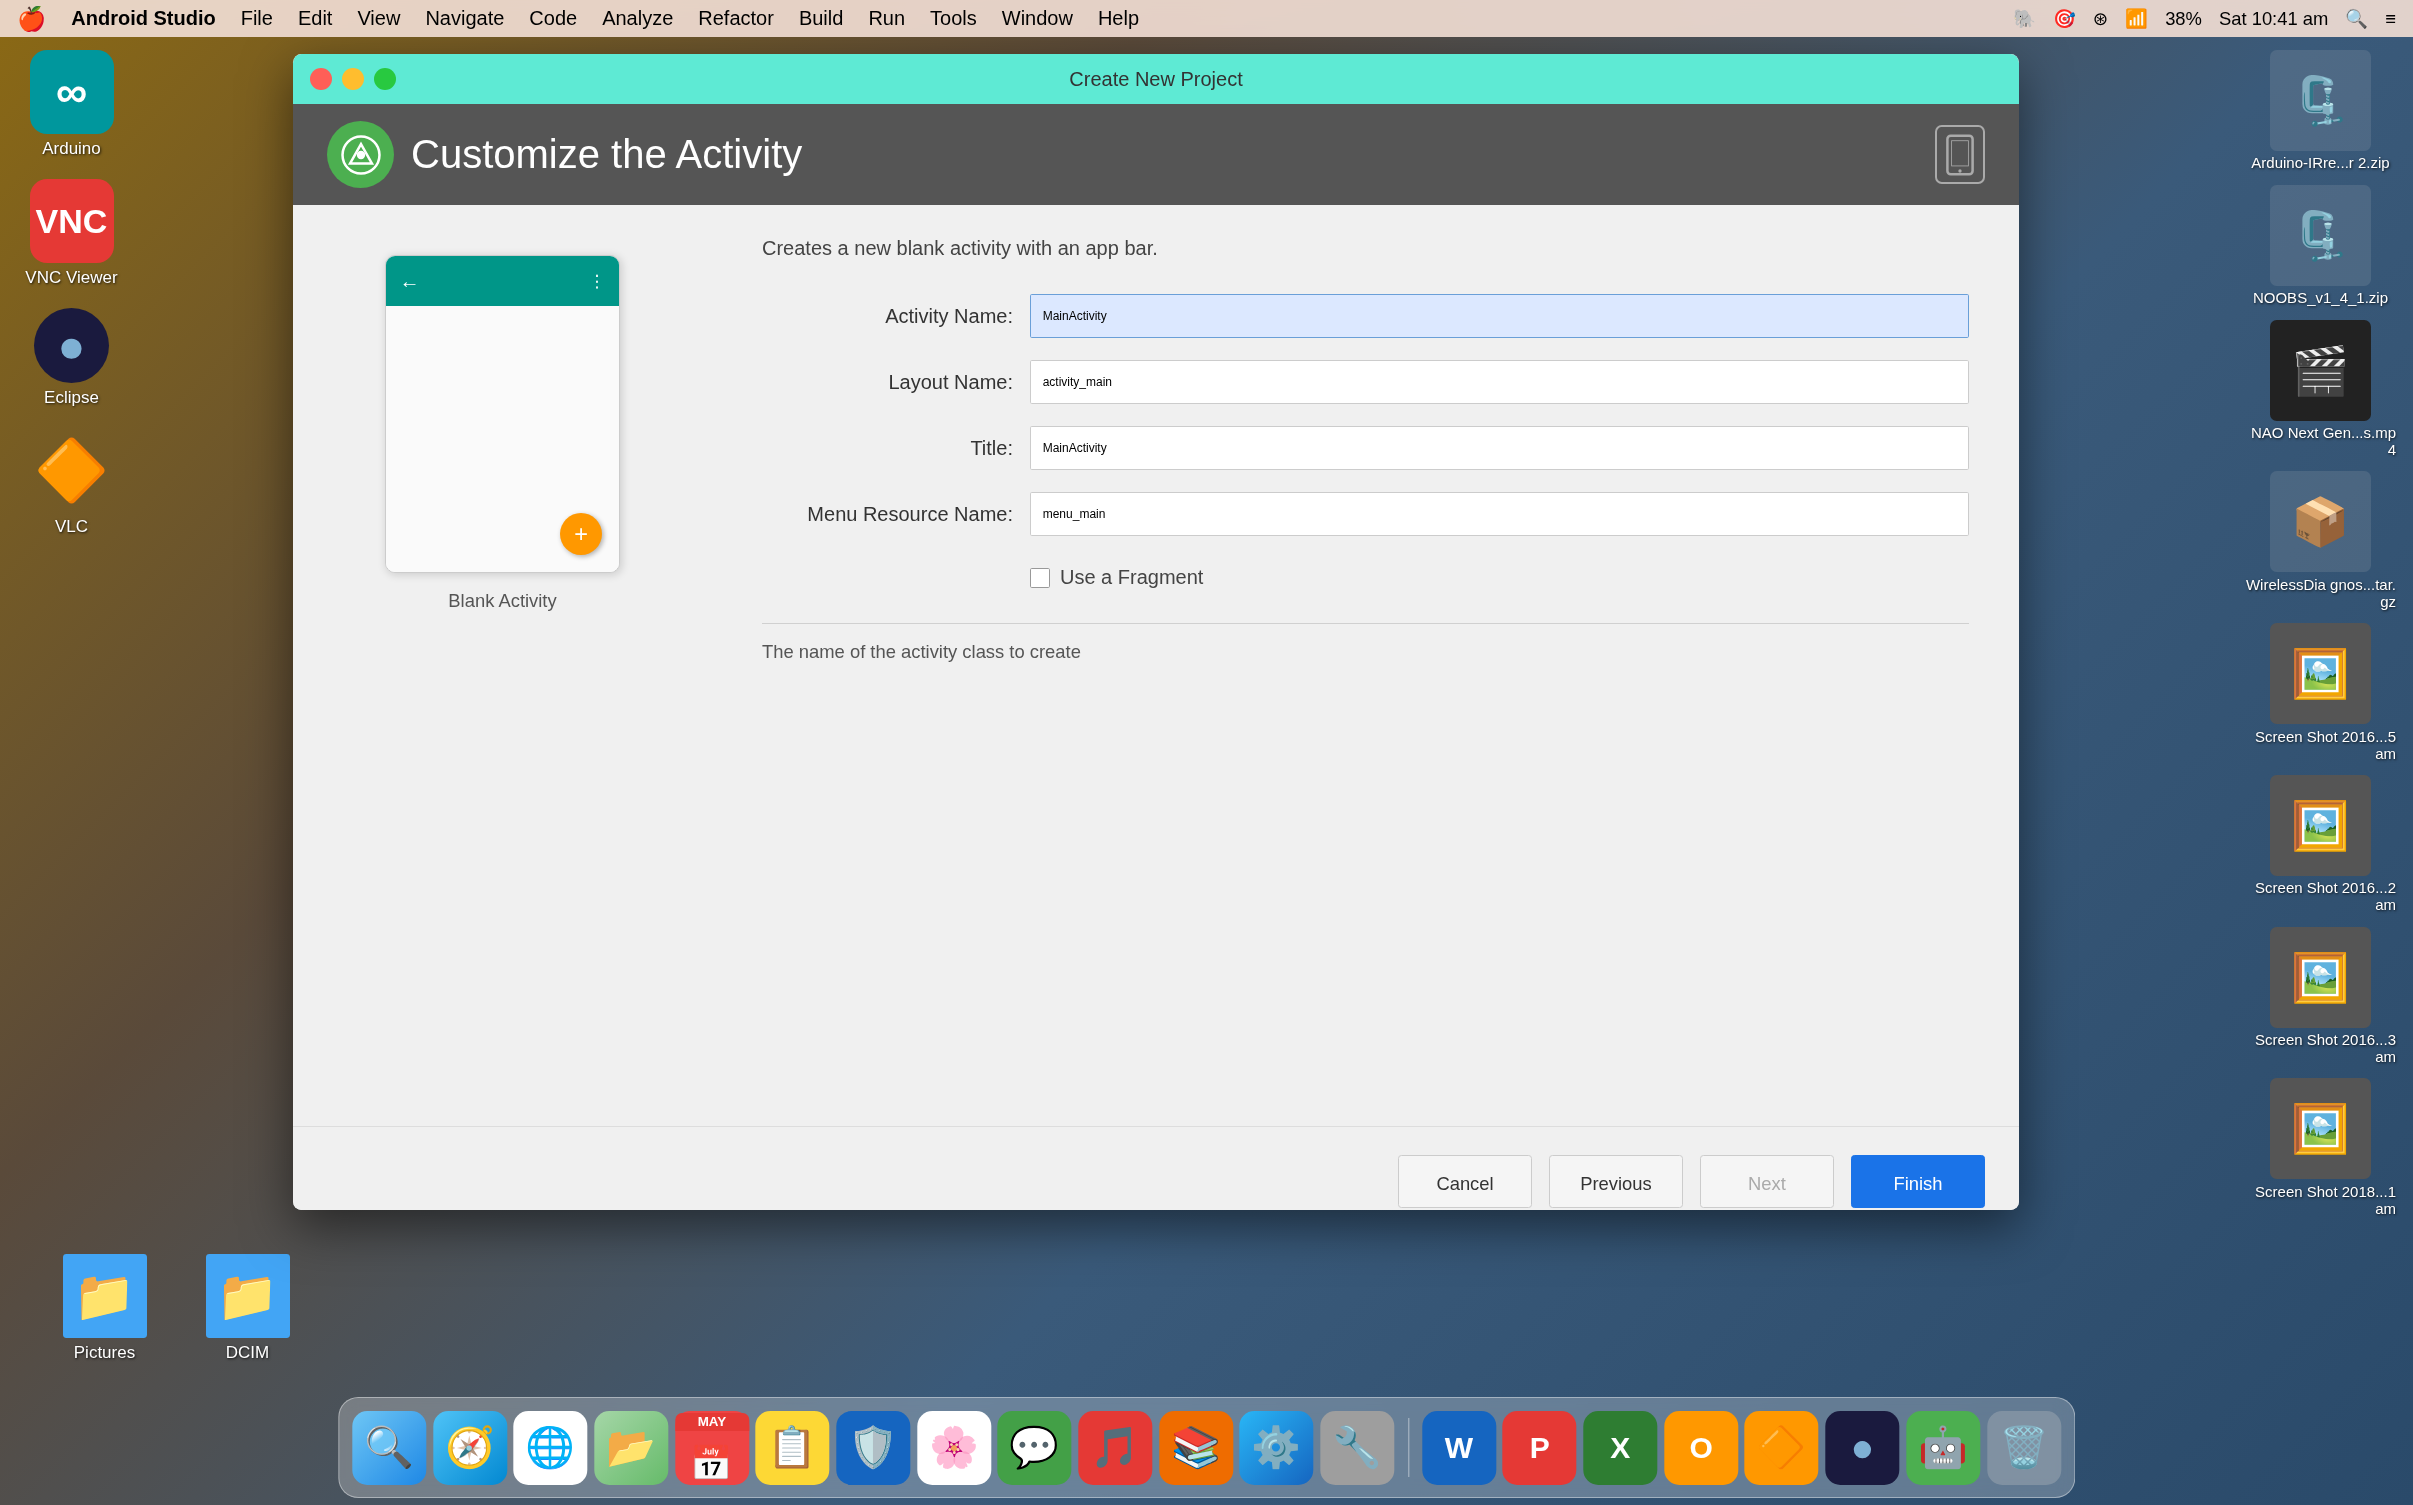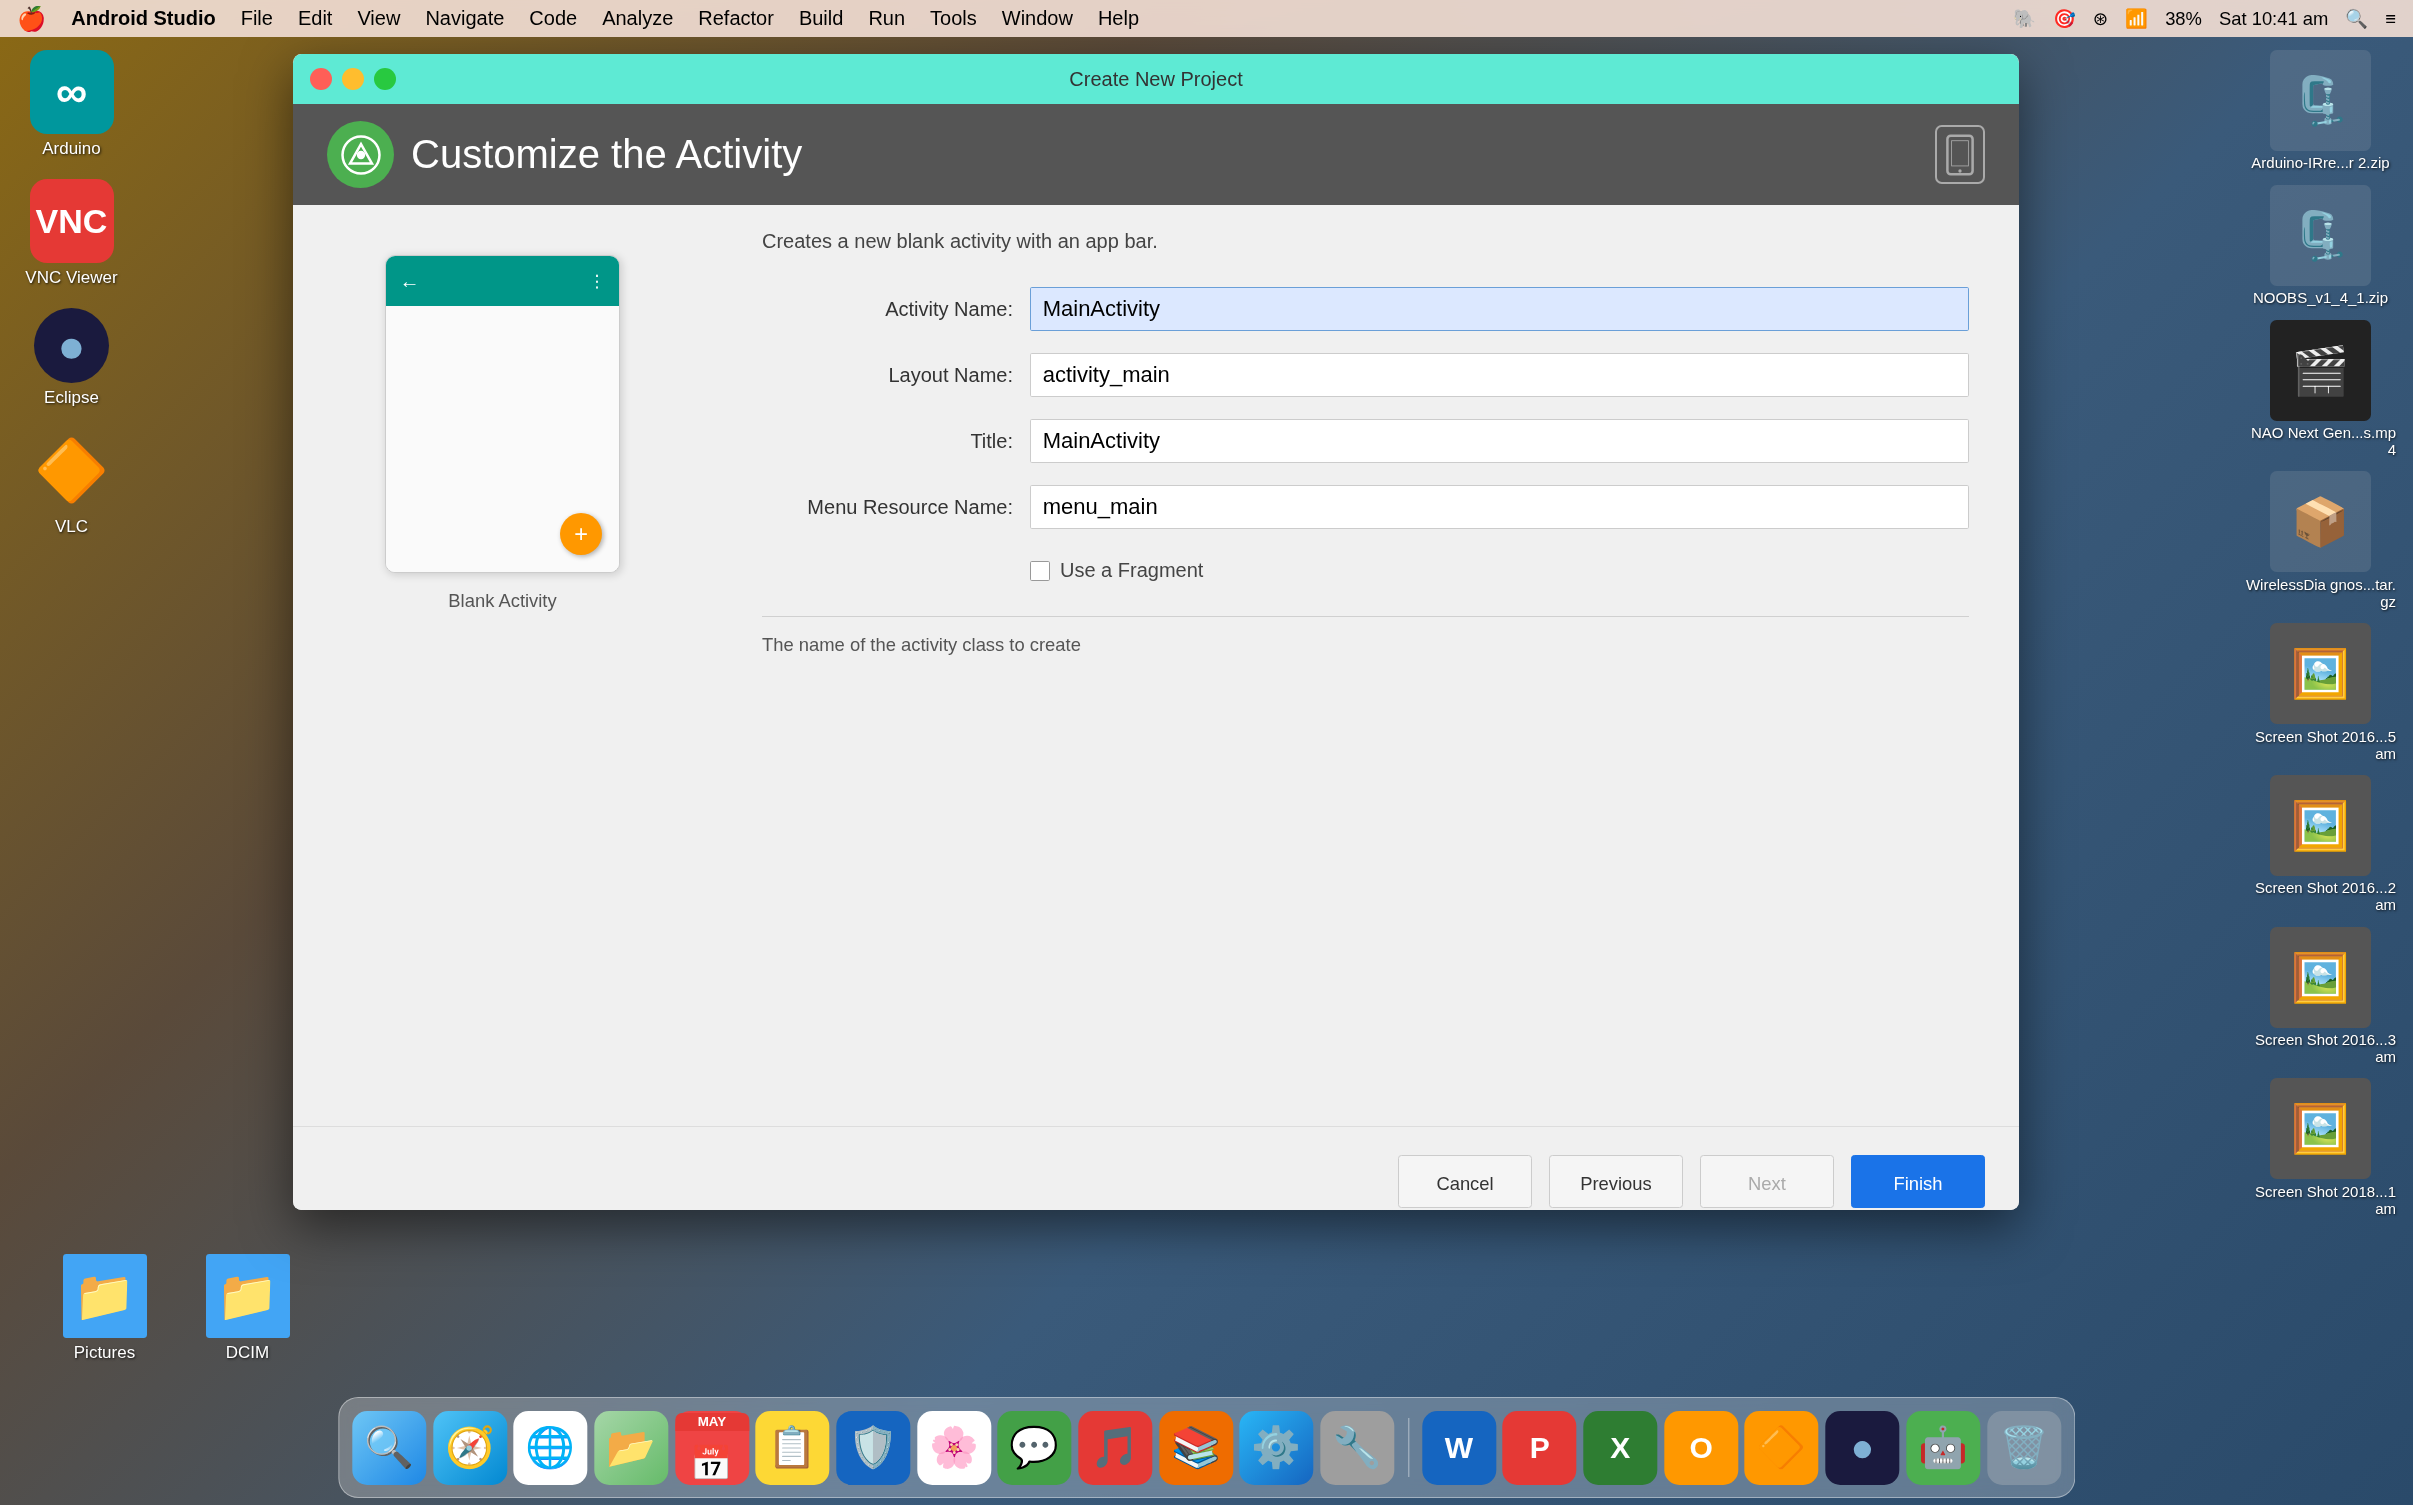--- a/index.html
+++ b/index.html
@@ -325,21 +325,21 @@
     .blank-activity-label {
       margin-top: 17px;
       font-size: 18.4px;
       color: #555;
       text-align: center;
     }
 
     
     .content-right {
       flex: 1;
-      padding: 25px 50px;
+      padding: 32px 50px;
       display: flex;
       flex-direction: column;
     }
 
     .description-text {
       font-size: 20px;
       color: #444;
       margin-bottom: 34px;
     }
 
@@ -354,21 +354,21 @@
       color: #333;
       text-align: right;
       padding-right: 17px;
       flex-shrink: 0;
     }
     .form-input {
       flex: 1;
       height: 44px;
       border: 0.8px solid #ccc;
       background: white;
-      font-size: 22px;
+      font-size: 12px;
       padding: 0 11.7px;
       outline: none;
       border-radius: 1.7px;
     }
     .form-input.focused {
       border: 1.7px solid #1a73e8;
       background: white;
     }
 
     .checkbox-row {

